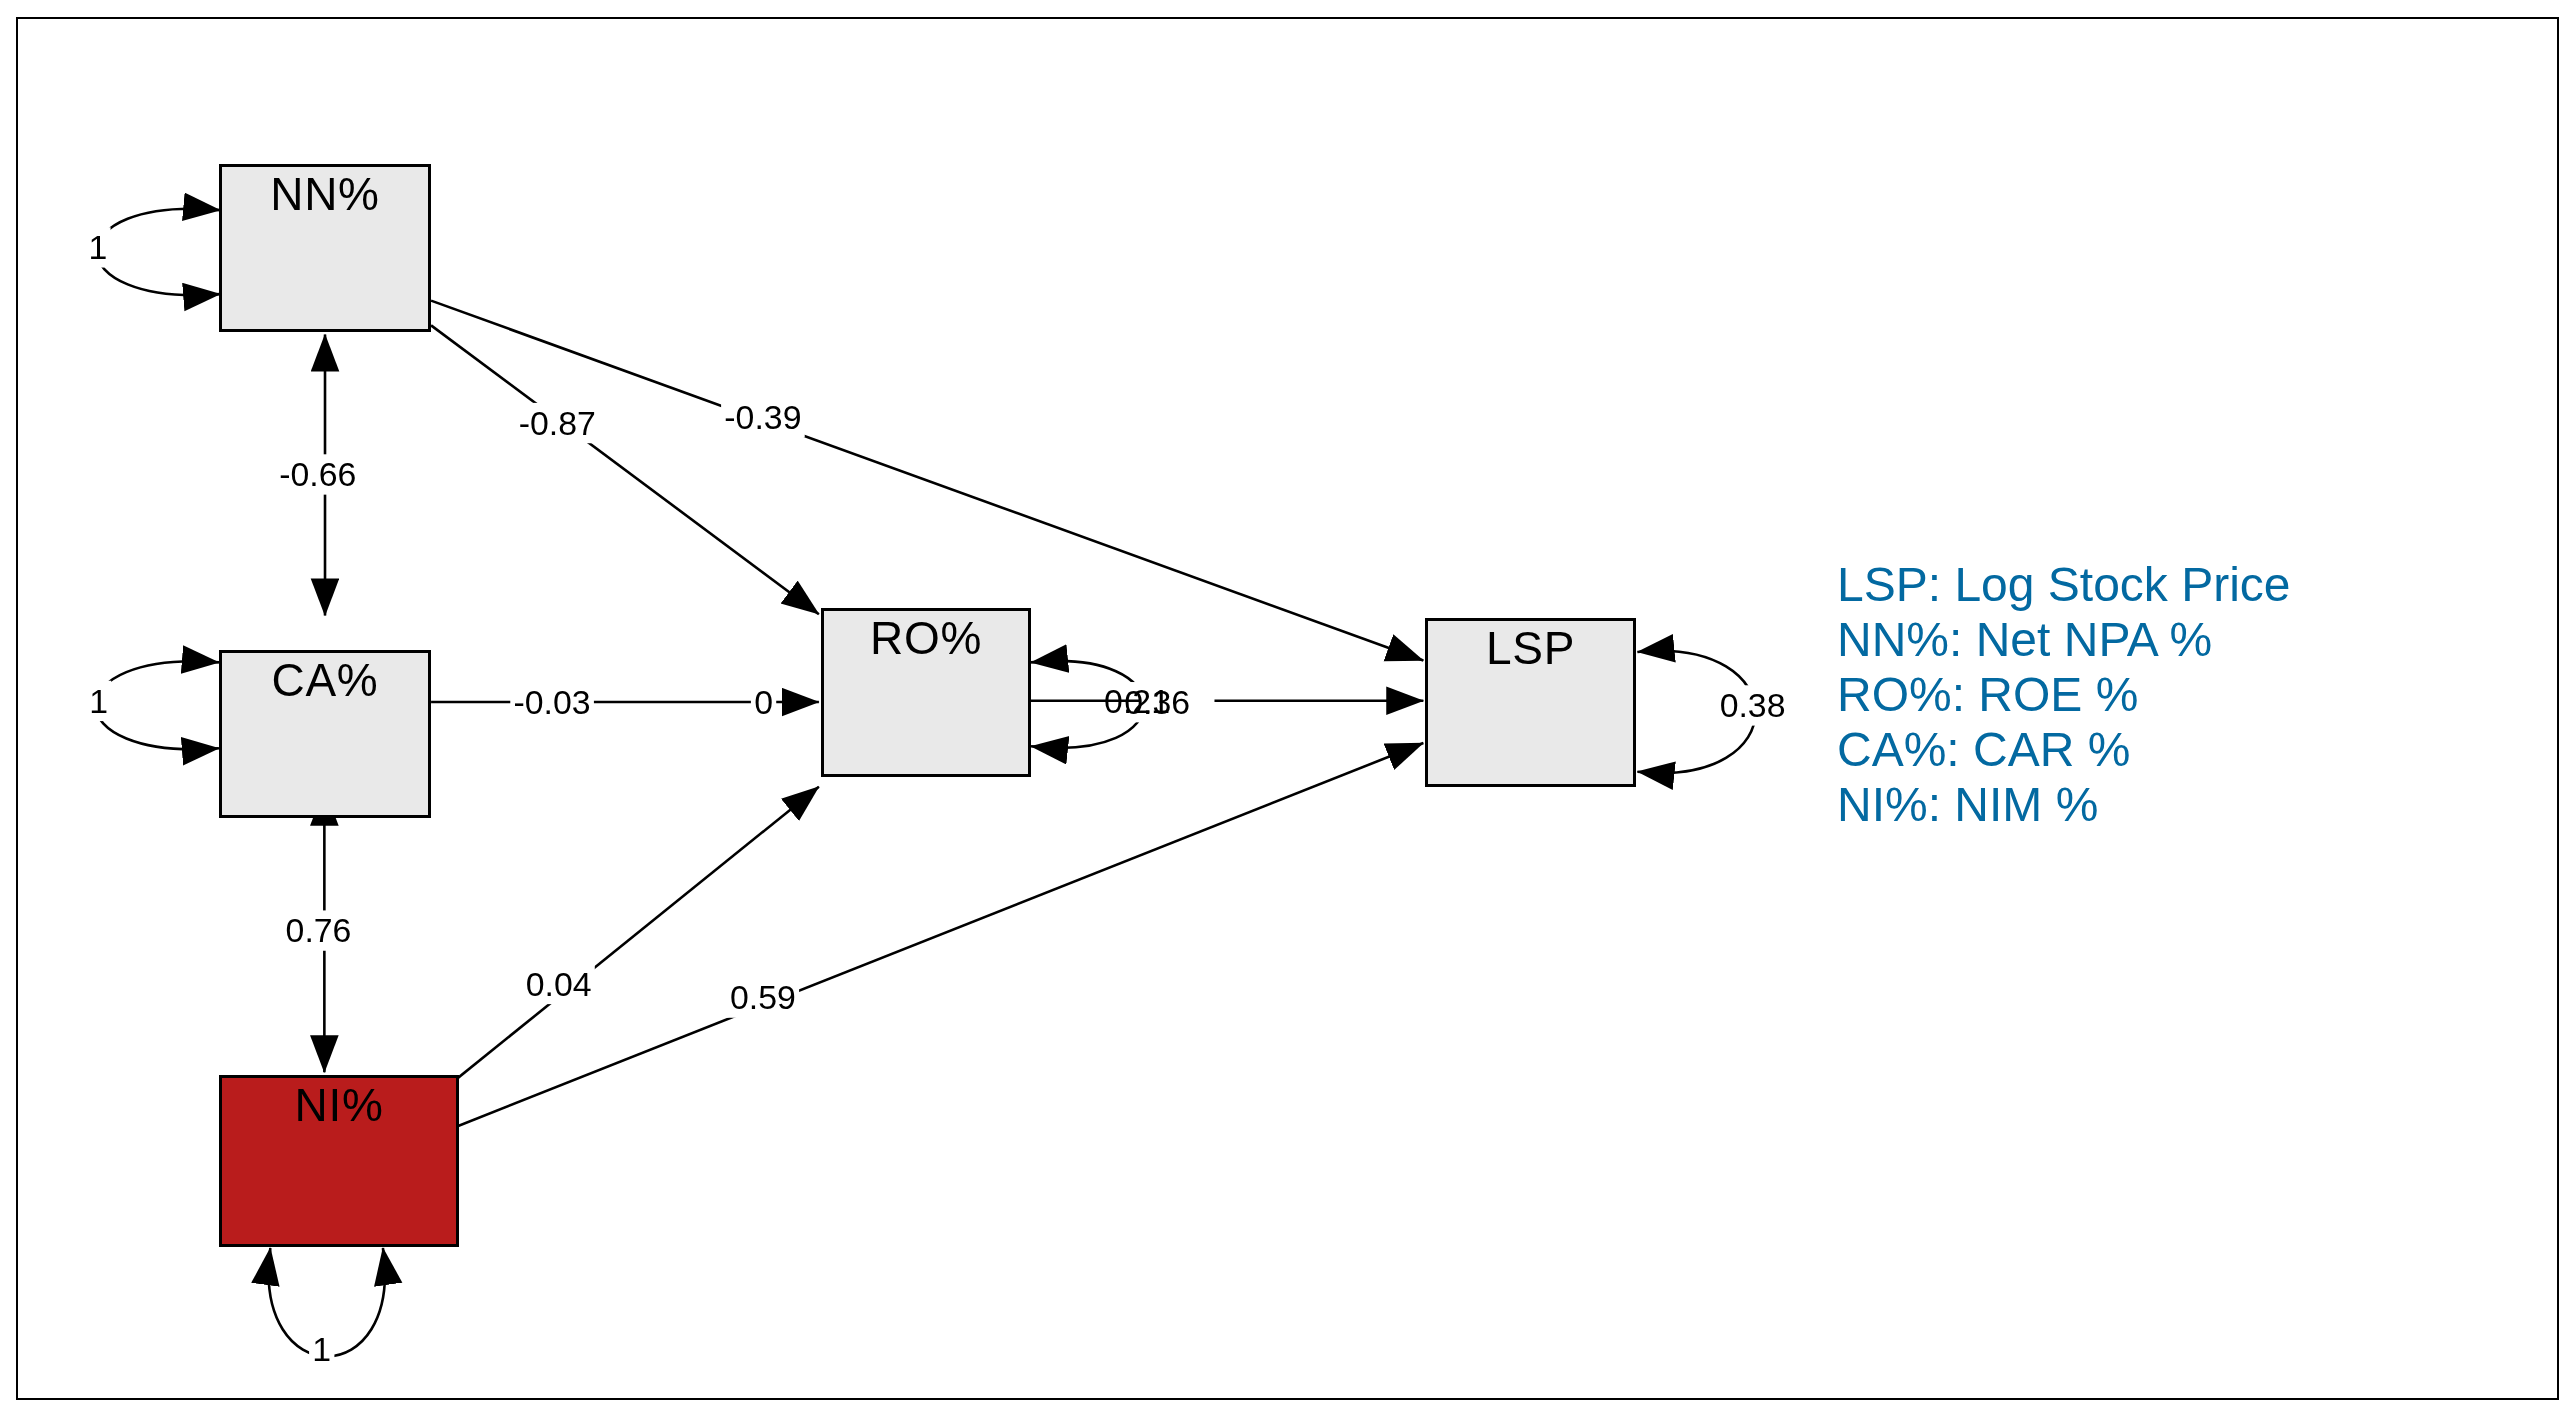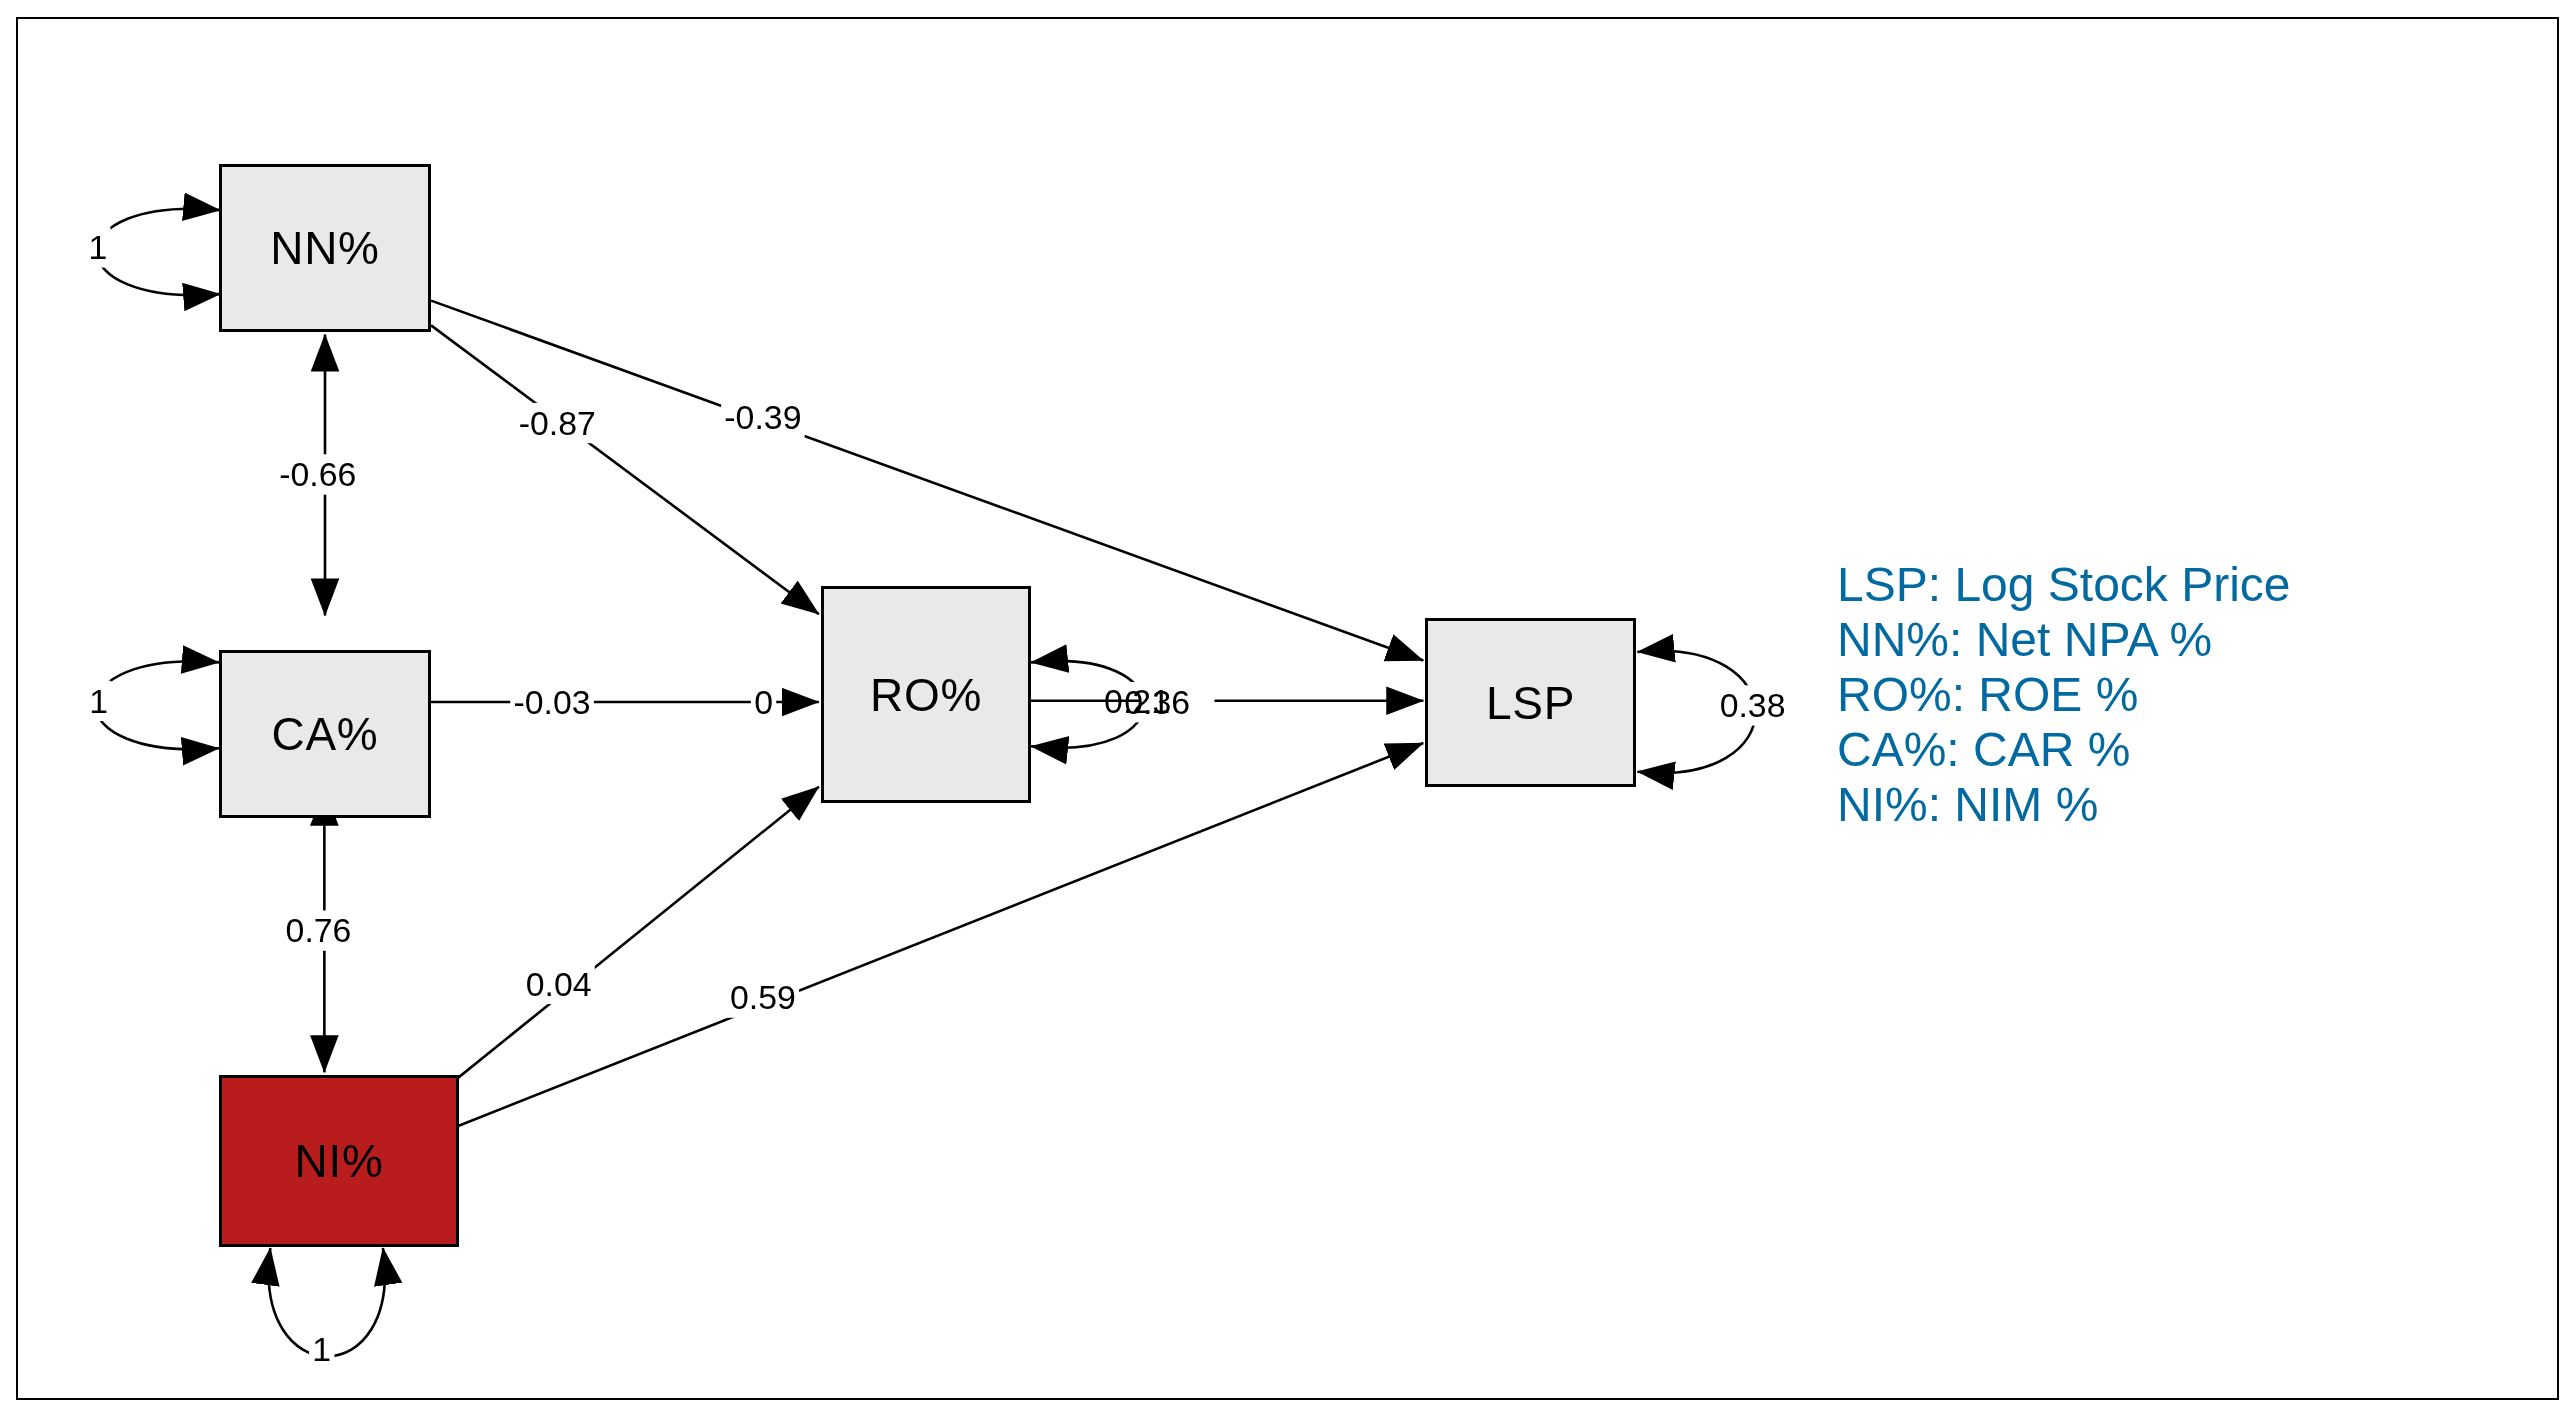--- a/index.html
+++ b/index.html
@@ -16,21 +16,21 @@
     border:2.6px solid #000;
   }
   svg.layer{
     position:absolute;left:0;top:0;
     pointer-events:none;
   }
   .node{
     position:absolute;
     box-sizing:border-box;
     border:3.9px solid #000;
-    display:flex;align-items:center;justify-content:center;
+    display:flex;justify-content:center;
     font-size:46px;
     letter-spacing:0.7px;
     color:#000;
   }
   .legend{
     position:absolute;
     font-size:48px;
     line-height:55px;
     color:#0369a1;
     white-space:nowrap;
@@ -102,21 +102,21 @@
   <div id="nodes-layer">
       <div class="node" style="left: 219px; top: 164px; width: 212px; height: 168px; background: rgb(233, 233, 233); border-color: rgb(0, 0, 0);">
         <span>NN%</span>
       </div>
       <div class="node" style="left: 219px; top: 650px; width: 212px; height: 168px; background: rgb(233, 233, 233); border-color: rgb(0, 0, 0);">
         <span>CA%</span>
       </div>
       <div class="node" style="left: 219px; top: 1075px; width: 240px; height: 172px; background: #b91c1c; border-color: rgb(0, 0, 0);">
         <span>NI%</span>
       </div>
-      <div class="node" style="left: 821px; top: 586px; width: 210px; height: 217px; background: rgb(233, 233, 233); border-color: rgb(0, 0, 0);">
+      <div class="node" style="left: 821px; top: 608px; width: 210px; height: 169px; background: rgb(233, 233, 233); border-color: rgb(0, 0, 0);">
         <span>RO%</span>
       </div>
       <div class="node" style="left: 1425px; top: 618px; width: 211px; height: 169px; background: rgb(233, 233, 233); border-color: rgb(0, 0, 0);">
         <span>LSP</span>
       </div>
     </div>
 
   <div class="legend" style="left: 1837px; top: 557px;">
     <div>LSP: Log Stock Price</div>
     <div>NN%: Net NPA %</div>

